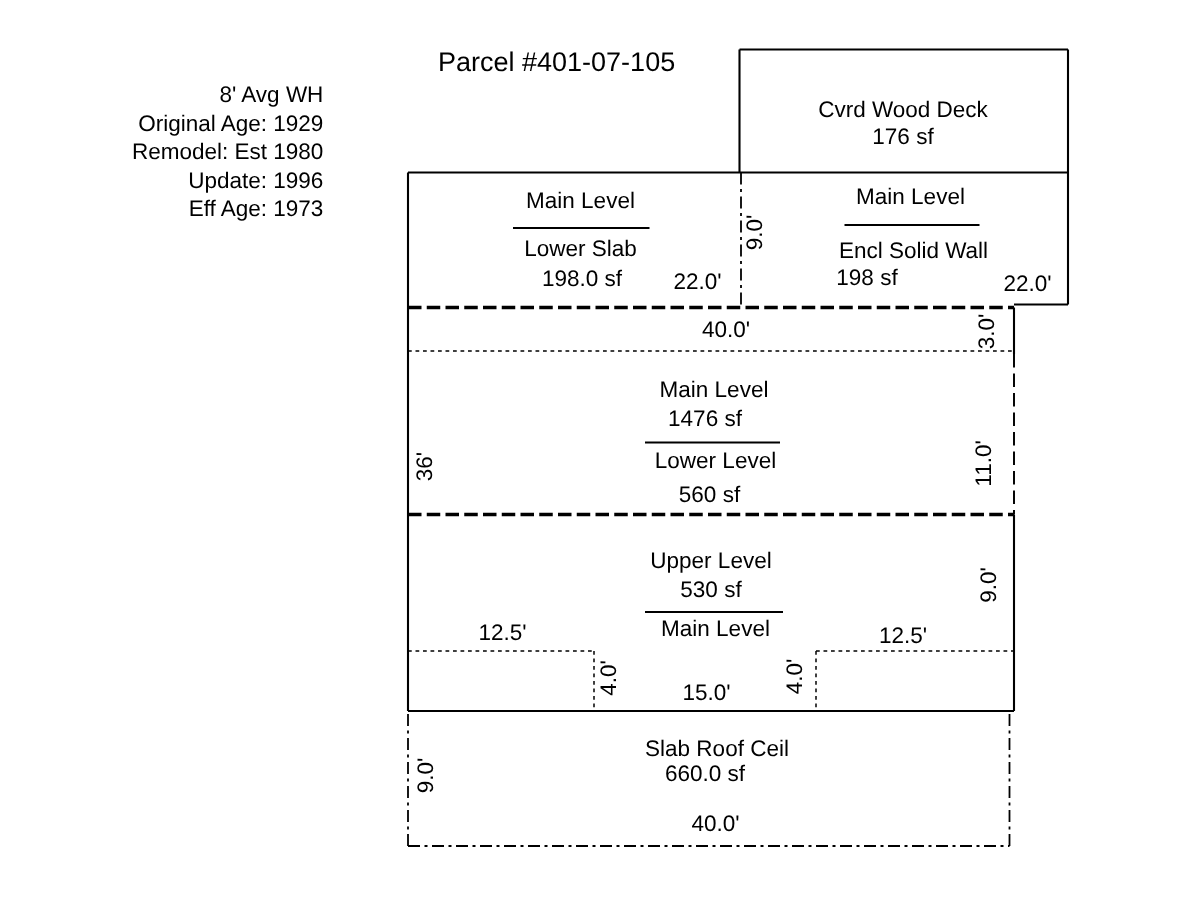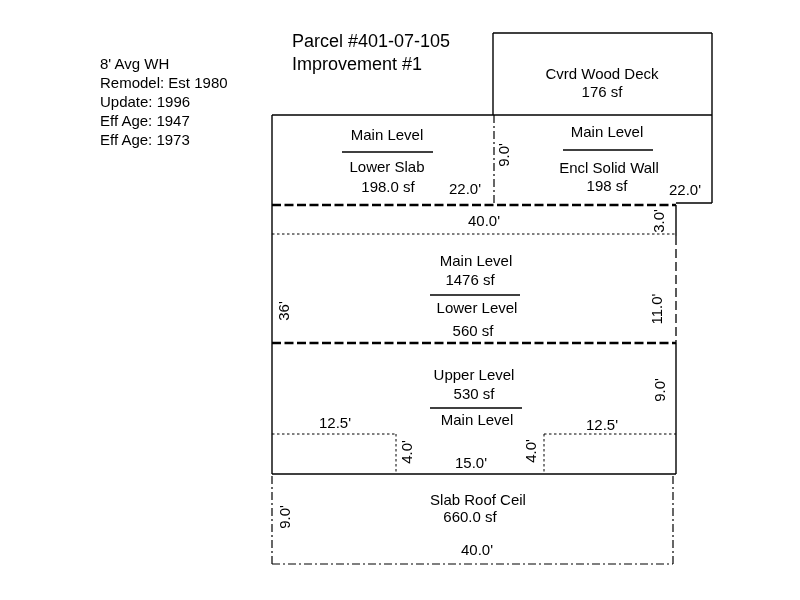--- a/index.html
+++ b/index.html
@@ -4,21 +4,21 @@
 <style>
   html,body{margin:0;padding:0;background:#fff;}
   #canvas{
     position:relative;width:800px;height:600px;background:#ffffff;
     font-family:"Liberation Sans",sans-serif;color:#000;overflow:hidden;
   }
   #sketch-svg{position:absolute;left:0;top:0;}
   .txt{position:absolute;font-size:15px;white-space:nowrap;transform:translate(-50%,-50%);line-height:1.1;}
   .rot{transform:translate(-50%,-50%) rotate(-90deg);}
   #title-block{position:absolute;left:292px;top:30px;font-size:18px;line-height:23px;}
-  #info-block{position:absolute;left:100px;top:54px;font-size:15px;line-height:19px;}
+  #info-block{position:absolute;left:88px;top:54px;font-size:15px;line-height:19px;text-align:right;}
 </style>
 </head>
 <body>
 
 <div id="canvas">
 
   <svg id="sketch-svg" width="800" height="600" viewBox="0 0 800 600">
     <g stroke="#000" fill="none">
 
       <g stroke-width="1.4">
@@ -58,41 +58,40 @@
         <path d="M494,115 V204"></path>
         <path d="M272,476 V564"></path>
         <path d="M673,476 V564"></path>
         <path d="M272,564 H673"></path>
       </g>
     </g>
   </svg>
 
   <div id="title-block">
     <div>Parcel #401-07-105</div>
-    <div>Improvement #1</div>
   </div>
 
   <div id="info-block">
     <div>8' Avg WH</div>
+    <div>Original Age: 1929</div>
     <div>Remodel: Est 1980</div>
     <div>Update: 1996</div>
-    <div>Eff Age: 1947</div>
     <div>Eff Age: 1973</div>
   </div>
 
   <div class="txt" style="left:602px;top:74px">Cvrd Wood Deck</div>
   <div class="txt" style="left:602px;top:92px">176 sf</div>
 
   <div class="txt" style="left:387px;top:135px">Main Level</div>
   <div class="txt" style="left:387px;top:167px">Lower Slab</div>
   <div class="txt" style="left:388px;top:187px">198.0 sf</div>
 
   <div class="txt" style="left:607px;top:132px">Main Level</div>
   <div class="txt" style="left:609px;top:168px">Encl Solid Wall</div>
-  <div class="txt" style="left:607px;top:186px">198 sf</div>
+  <div class="txt" style="left:578px;top:186px">198 sf</div>
 
   <div class="txt" style="left:476px;top:261px">Main Level</div>
   <div class="txt" style="left:470px;top:280px">1476 sf</div>
   <div class="txt" style="left:477px;top:308px">Lower Level</div>
   <div class="txt" style="left:473px;top:331px">560 sf</div>
 
   <div class="txt" style="left:474px;top:375px">Upper Level</div>
   <div class="txt" style="left:474px;top:394px">530 sf</div>
   <div class="txt" style="left:477px;top:420px">Main Level</div>
 

